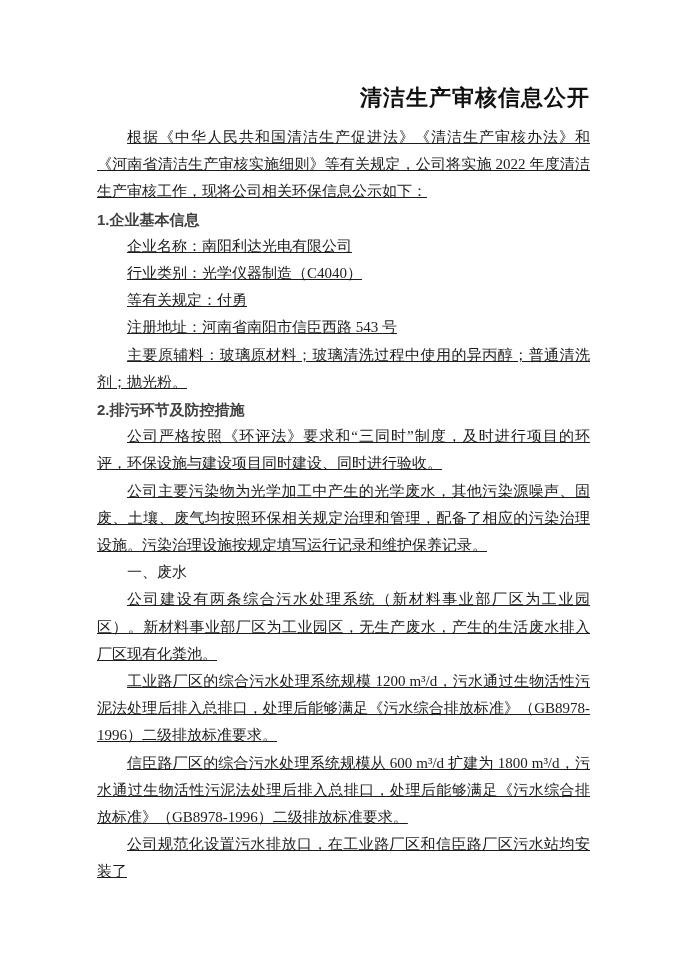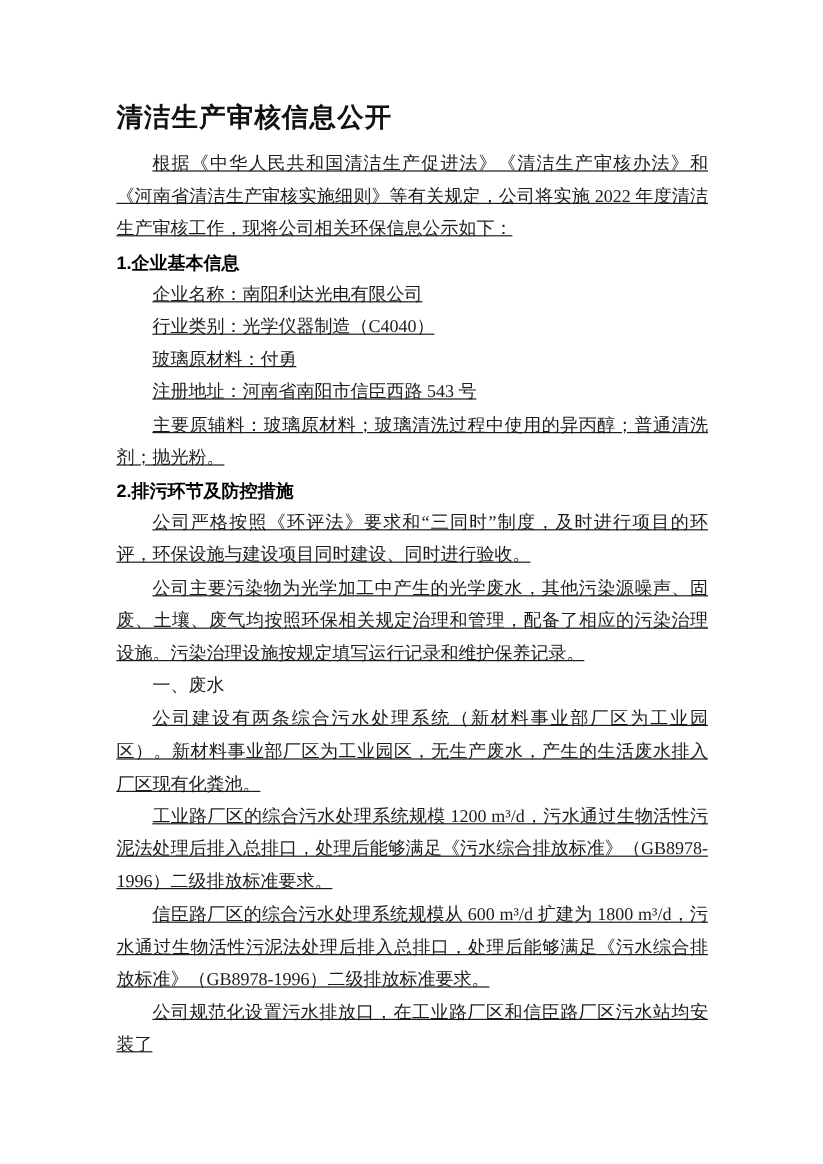--- a/index.html
+++ b/index.html
@@ -18,21 +18,21 @@
     box-sizing: border-box;
     width: 686px;
     height: 970px;
     padding: 82px 96px 0 97px;
     background: #ffffff;
   }
   .doc-title {
     font-family: "Liberation Sans", "DejaVu Sans", sans-serif;
     font-size: 22px;
     font-weight: bold;
-    text-align: left;
+    text-align: right;
     line-height: 31px;
     margin: 0 0 11px 0;
     letter-spacing: 1px;
     color: #111111;
   }
   .para {
     margin: 0;
     font-size: 15px;
     line-height: 27.2px;
     text-align: justify;
@@ -41,21 +41,21 @@
     text-decoration: underline;
   }
   .sec-heading {
     font-family: "Liberation Sans", "DejaVu Sans", sans-serif;
     font-size: 15px;
     font-weight: bold;
     line-height: 27.2px;
     margin: 0;
     text-indent: 0;
     text-align: left;
-    color: #000000;
+    color: #404040;
   }
   .sub-heading {
     margin: 0;
     font-size: 15px;
     line-height: 27.2px;
     text-indent: 2em;
     font-weight: normal;
     text-align: left;
     font-family: Liberation Serif, serif;
   }
@@ -66,21 +66,21 @@
 <div class="page">
 
   <h1 class="doc-title">清洁生产审核信息公开</h1>
 
   <p class="para">根据《中华人民共和国清洁生产促进法》《清洁生产审核办法》和《河南省清洁生产审核实施细则》等有关规定，公司将实施 2022 年度清洁生产审核工作，现将公司相关环保信息公示如下：</p>
 
   <h2 class="sec-heading">1.企业基本信息</h2>
 
   <p class="para">企业名称：南阳利达光电有限公司</p>
   <p class="para">行业类别：光学仪器制造（C4040）</p>
-  <p class="para">玻璃原材料：付勇</p>
+  <p class="para">等有关规定：付勇</p>
   <p class="para">注册地址：河南省南阳市信臣西路 543 号</p>
   <p class="para">主要原辅料：玻璃原材料；玻璃清洗过程中使用的异丙醇；普通清洗剂；抛光粉。</p>
 
   <h2 class="sec-heading">2.排污环节及防控措施</h2>
 
   <p class="para">公司严格按照《环评法》要求和“三同时”制度，及时进行项目的环评，环保设施与建设项目同时建设、同时进行验收。</p>
   <p class="para">公司主要污染物为光学加工中产生的光学废水，其他污染源噪声、固废、土壤、废气均按照环保相关规定治理和管理，配备了相应的污染治理设施。污染治理设施按规定填写运行记录和维护保养记录。</p>
 
   <p class="sub-heading">一、废水</p>
 

